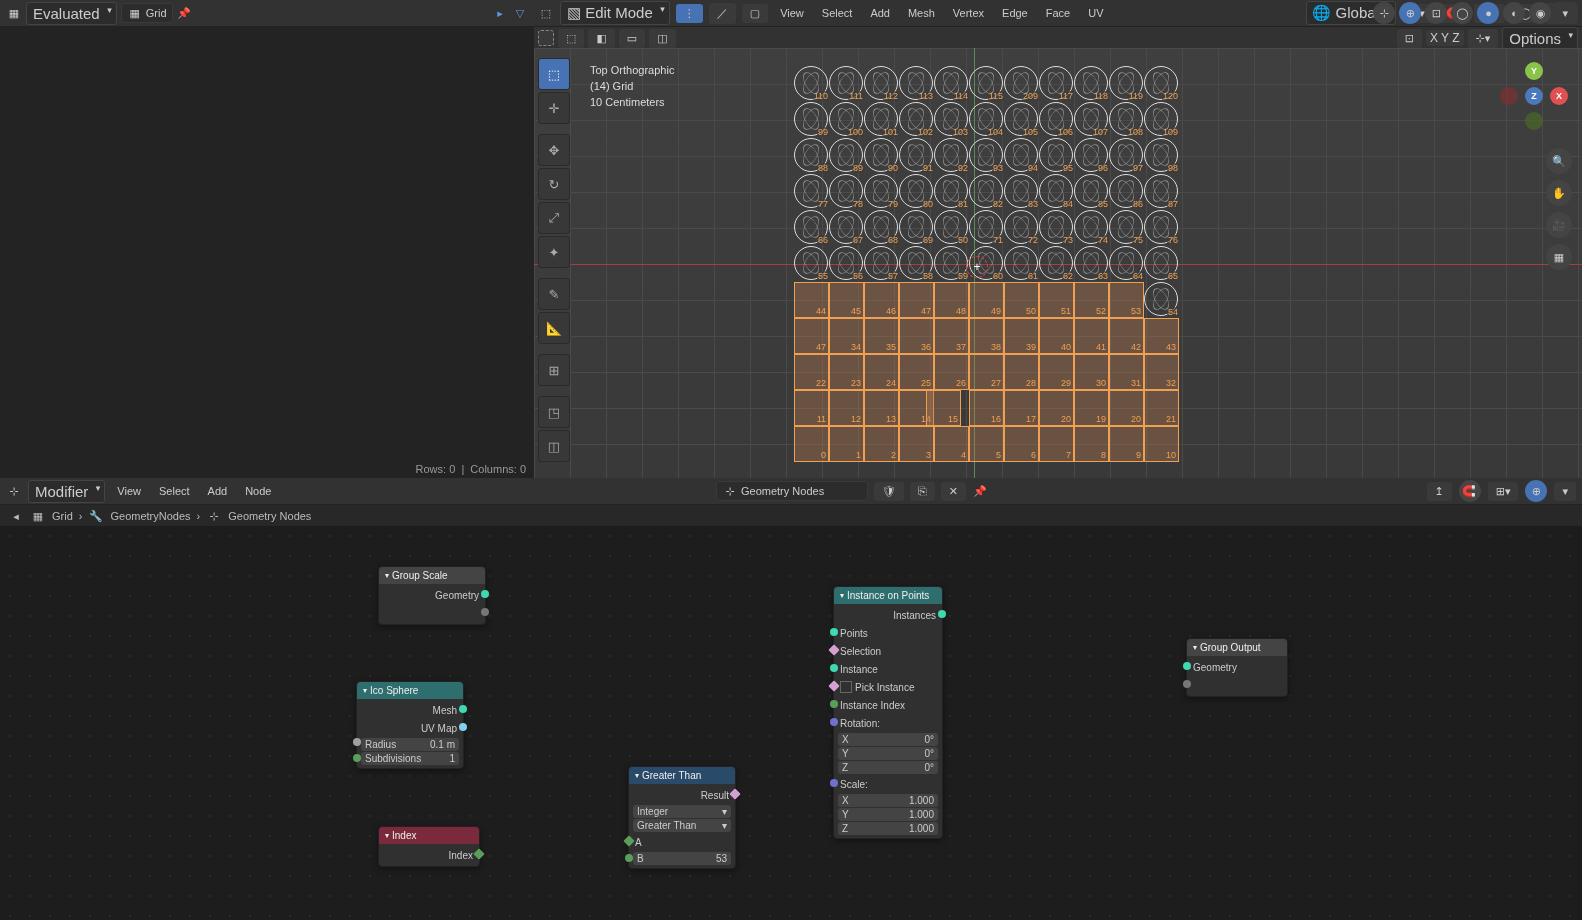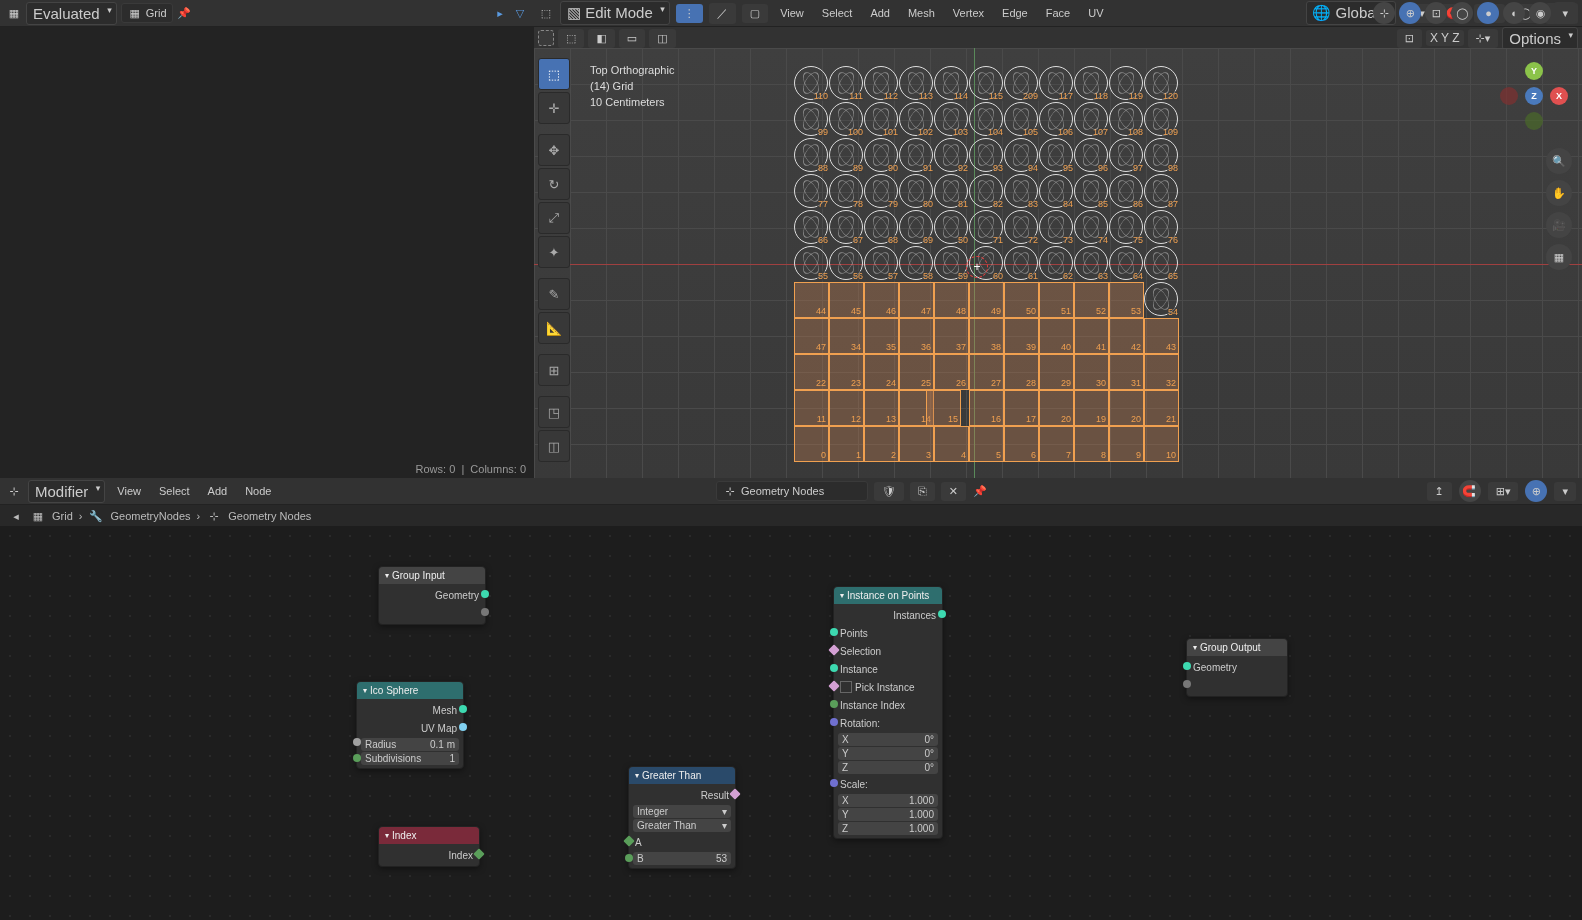--- a/index.html
+++ b/index.html
@@ -651,21 +651,21 @@
  <div class="ne-canvas">
    <svg class="links">
      <path d="M485,62 C650,62 700,100 833,100" stroke="#3dd9b0" stroke-width="1.5" fill="none"></path>
      <path d="M462,177 C640,177 700,134 833,134" stroke="#3dd9b0" stroke-width="1.5" fill="none"></path>
      <path d="M479,322 C560,322 560,316 628,316" stroke="#5a9e5a" stroke-width="1.5" fill="none" stroke-dasharray="3,3"></path>
      <path d="M735,260 C790,260 790,117 833,117" stroke="#d4a0d4" stroke-width="1.5" fill="none"></path>
      <path d="M942,81 C1060,81 1100,133 1185,133" stroke="#3dd9b0" stroke-width="1.5" fill="none"></path>
    </svg>
 
    <div class="node" style="left:378px;top:40px;width:106px">
-     <div class="node-hd" style="background:#444">Group Input</div>
+     <div class="node-hd" style="background:#444">Group Scale</div>
      <div class="node-body">
        <div class="nrow r">
             <span>Geometry</span>
             <span class="sock r geo"></span>
           </div>
        <div class="nrow r">
             <span class="sock r" style="background:#777"></span>
           </div>
      </div>
    </div>

